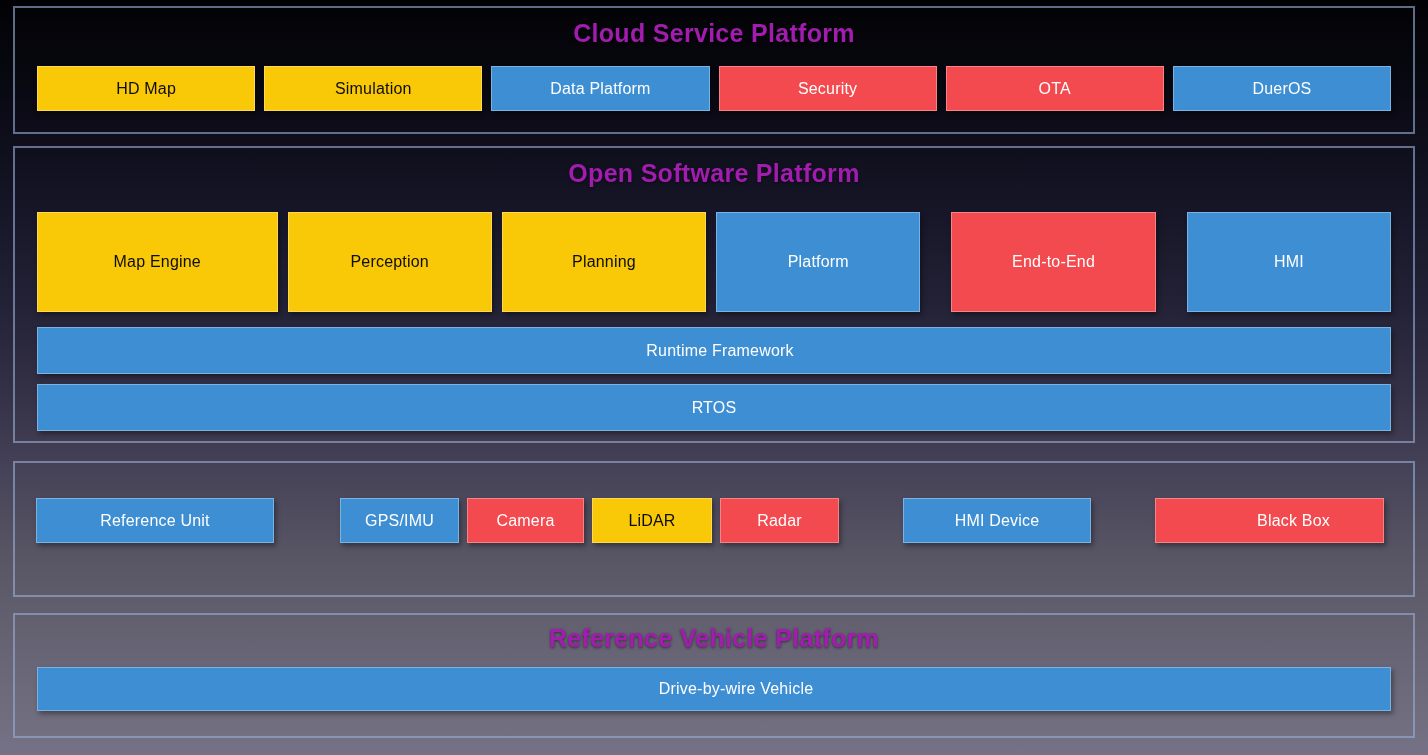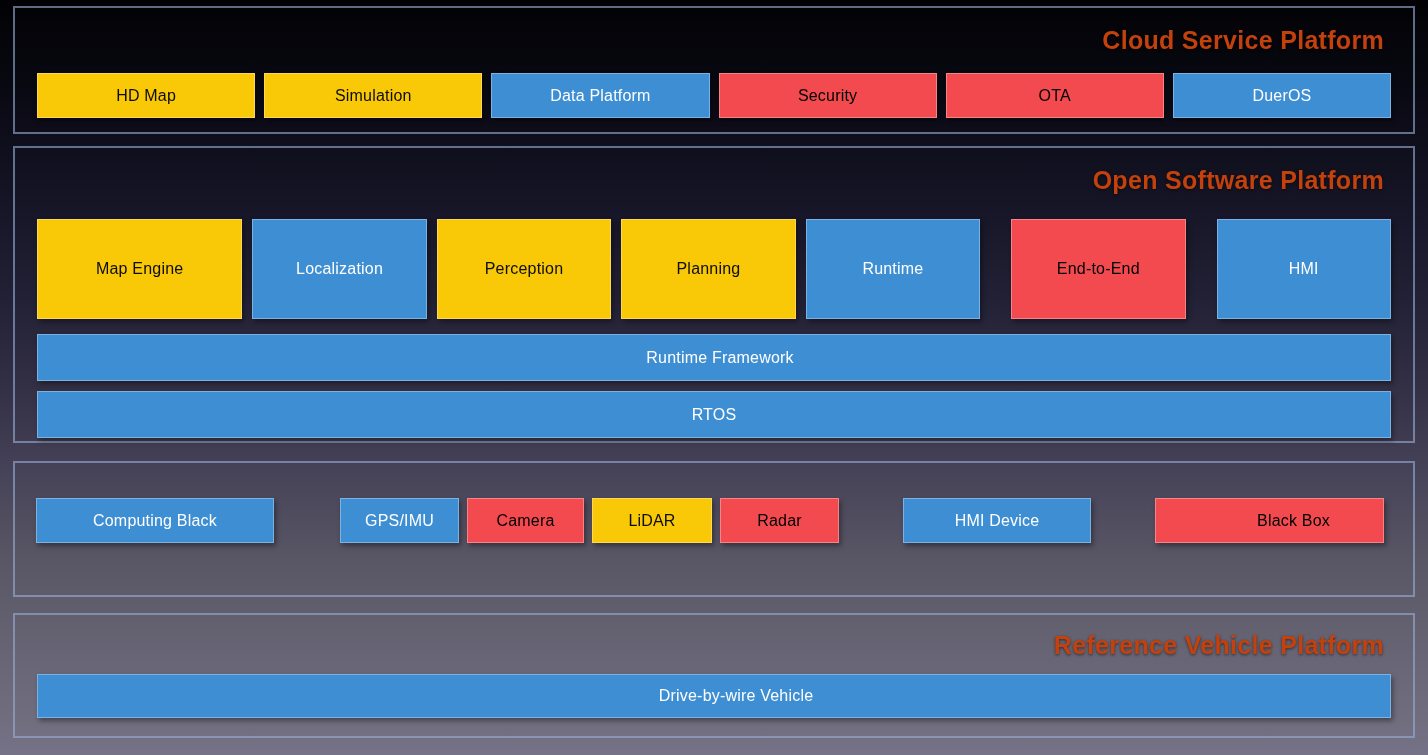--- a/index.html
+++ b/index.html
@@ -10,36 +10,36 @@
       #020205 0%, #07070f 9%, #0e0d1a 18%, #171628 28%,
       #232135 40%, #343147 52%, #474459 63%, #575464 73%,
       #625f6f 82%, #6b6879 90%, #716e80 96%, #757288 100%);
   }
   .section{
     margin:0 13px;
     border:2px solid rgba(152,172,212,0.62);
     box-sizing:border-box;
   }
   .section-title{
-    margin:7px;text-align:right;color:#c2410c;
+    margin:0;text-align:center;color:#a21caf;
     font-size:25px;line-height:30px;font-weight:bold;
     letter-spacing:0.3px;
     text-shadow:0 1px 3px rgba(0,0,0,0.55);
   }
   .row{display:flex;}
   .box,.bar{
     display:flex;align-items:center;justify-content:center;
     font-size:16px;font-weight:normal;letter-spacing:0.2px;
     border:1px solid rgba(255,255,255,0.32);
     box-shadow:2px 3px 5px rgba(0,0,0,0.38);
     box-sizing:border-box;text-align:center;
   }
   .c-yellow{background:var(--yellow,#F9C806);color:#0d0d0d;}
   .c-blue{background:var(--blue,#3E8ED3);color:#ffffff;}
-  .c-red{background:var(--red,#F24A4E);color:#000000;}
+  .c-red{background:var(--red,#F24A4E);color:#ffffff;}
 
   
   #sec-cloud{margin-top:6px;height:128px;padding:10px 22px 0;}
   #sec-cloud .row{margin-top:18px;gap:9px;height:45px;}
   #sec-cloud .box{flex:1;}
 
   
   #sec-sw{margin-top:12px;height:297px;padding:10px 22px 0;}
   #sec-sw .row{margin-top:24px;gap:10px;height:100px;}
   #sec-sw .box{flex:173;}
@@ -78,34 +78,33 @@
       <div class="box c-red">Security</div>
       <div class="box c-red">OTA</div>
       <div class="box c-blue">DuerOS</div>
     </div>
   </div>
 
   <div class="section" id="sec-sw">
     <h2 class="section-title">Open Software Platform</h2>
     <div class="row">
       <div class="box wide c-yellow">Map Engine</div>
-      <div class="box c-blue">Localization</div>
       <div class="box c-yellow">Perception</div>
       <div class="box c-yellow">Planning</div>
-      <div class="box c-blue">Runtime</div>
+      <div class="box c-blue">Platform</div>
       <div class="box sep c-red">End-to-End</div>
       <div class="box sep c-blue">HMI</div>
     </div>
     <div class="bar bar-runtime c-blue">Runtime Framework</div>
     <div class="bar bar-rtos c-blue">RTOS</div>
   </div>
 
   <div class="section" id="sec-hw">
     <div class="row">
-      <div class="box w-cu c-blue">Computing Black</div>
+      <div class="box w-cu c-blue">Reference Unit</div>
       <div class="box w-gps c-blue">GPS/IMU</div>
       <div class="box w-cam c-red">Camera</div>
       <div class="box w-lidar c-yellow">LiDAR</div>
       <div class="box w-radar c-red">Radar</div>
       <div class="box w-hmid c-blue">HMI Device</div>
       <div class="box w-bb c-red">Black Box</div>
     </div>
   </div>
 
   <div class="section" id="sec-veh">

